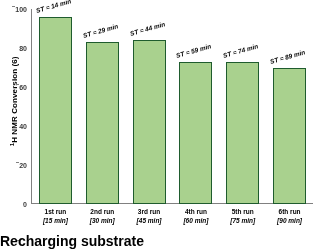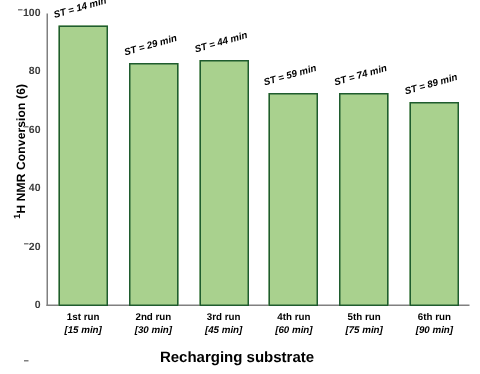--- a/index.html
+++ b/index.html
@@ -141,22 +141,21 @@
     font-style: italic;
     font-weight: bold;
     font-size: 6.5px;
   }
 
   .xlabel {
     position: absolute;
     left: 0;
     top: 233px;
     width: 316px;
-    text-align: center;
-    font-size: 10px;
+    font-size: 14px;
     font-weight: bold;
     color: #000000;
   }
 </style>
 </head>
 <body>
 
 <div id="chart-root">
 
   <div class="ylabel"><sup>1</sup><span>H NMR Conversion (6)</span></div>

